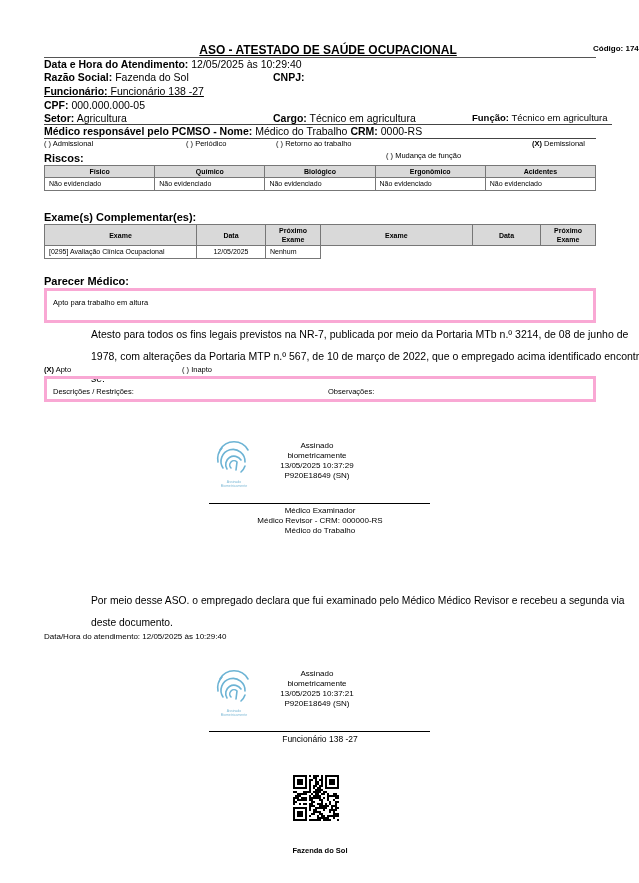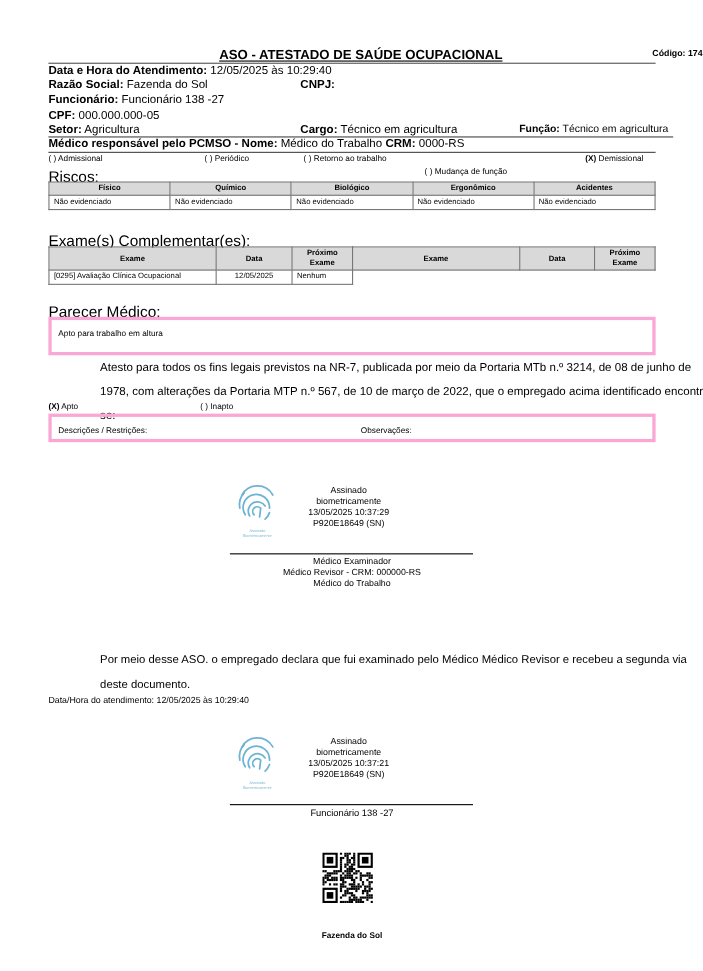--- a/index.html
+++ b/index.html
@@ -7,21 +7,21 @@
          font-family: "Liberation Sans", sans-serif; color: #000; }
   .abs { position: absolute; }
   .title { left: 44px; top: 43px; width: 568px; text-align: center; font-weight: bold;
            font-size: 12px; text-decoration: underline; }
   .title-line { left: 44px; top: 57px; width: 552px; height: 0; border-top: 1px solid #555; }
   .codigo { left: 593px; top: 44px; font-size: 8px; font-weight: bold; white-space: nowrap; }
   .row { font-size: 10.5px; white-space: nowrap; line-height: 12px; }
   .row b { font-weight: bold; }
   .hline { height: 0; border-top: 1px solid #444; }
   .small { font-size: 7.5px; white-space: nowrap; }
-  .section-title { font-size: 14px; font-weight: normal; white-space: nowrap; }
+  .section-title { font-size: 11px; font-weight: bold; white-space: nowrap; }
   table.grid { border-collapse: collapse; position: absolute; font-size: 7px; }
   table.grid th { background: #d9d9d9; border: 1px solid #777; font-weight: bold;
                   text-align: center; padding: 1px 2px; line-height: 9px; }
   table.grid td { border: 1px solid #777; padding: 1px 4px; line-height: 10px; white-space: nowrap; }
   .box { border: 3px solid #f9a8d4; position: absolute; box-sizing: border-box; }
   .para { font-size: 10.5px; line-height: 22px; margin-left: 47px; }
   .center { text-align: center; }
   .sig-text { font-size: 8px; line-height: 10px; text-align: center; }
   .sig-line { height: 0; border-top: 1px solid #000; }
   .qr { position: absolute; }
@@ -35,21 +35,21 @@
 
 <div class="abs row" style="left:44px; top:58px;">
   <b>Data e Hora do Atendimento:</b><span> 12/05/2025 às 10:29:40</span>
 </div>
 <div class="abs row" style="left:44px; top:71px;">
   <b>Razão Social:</b><span> Fazenda do Sol</span>
 </div>
 <div class="abs row" style="left:273px; top:71px;">
   <b>CNPJ:</b><span></span>
 </div>
-<div class="abs row" style="left:44px; top:85px;">
+<div class="abs row" style="left:44px; top:85px;text-decoration:underline;">
   <b>Funcionário:</b><span> Funcionário 138 -27</span>
 </div>
 <div class="abs row" style="left:44px; top:99px;">
   <b>CPF:</b><span> 000.000.000-05</span>
 </div>
 <div class="abs row" style="left:44px; top:112px;">
   <b>Setor:</b><span> Agricultura</span>
 </div>
 <div class="abs row" style="left:273px; top:112px;">
   <b>Cargo:</b><span> Técnico em agricultura</span>

